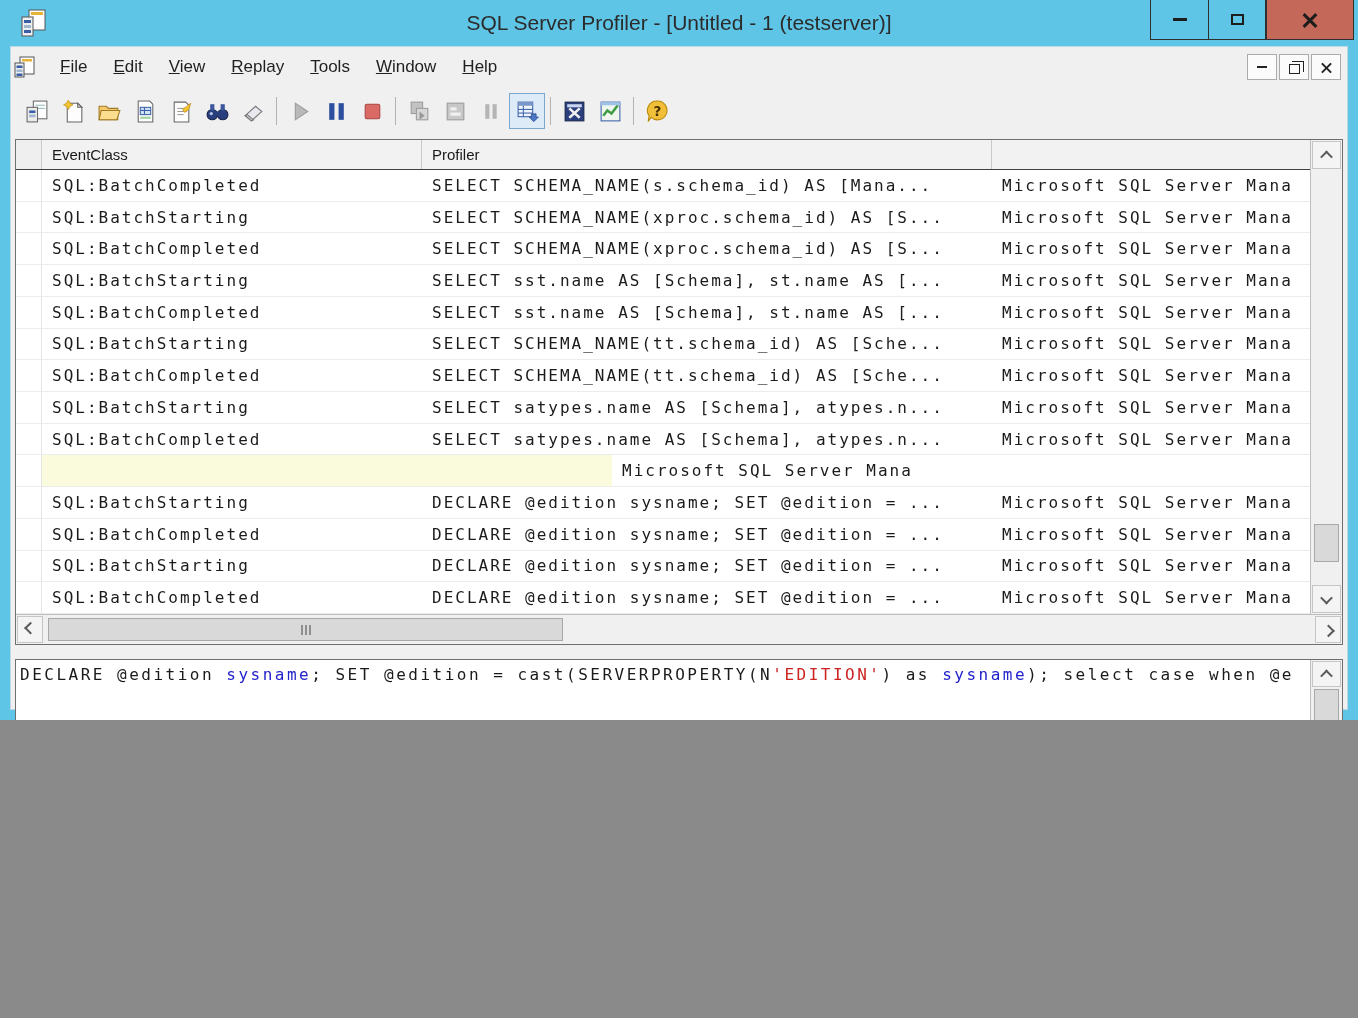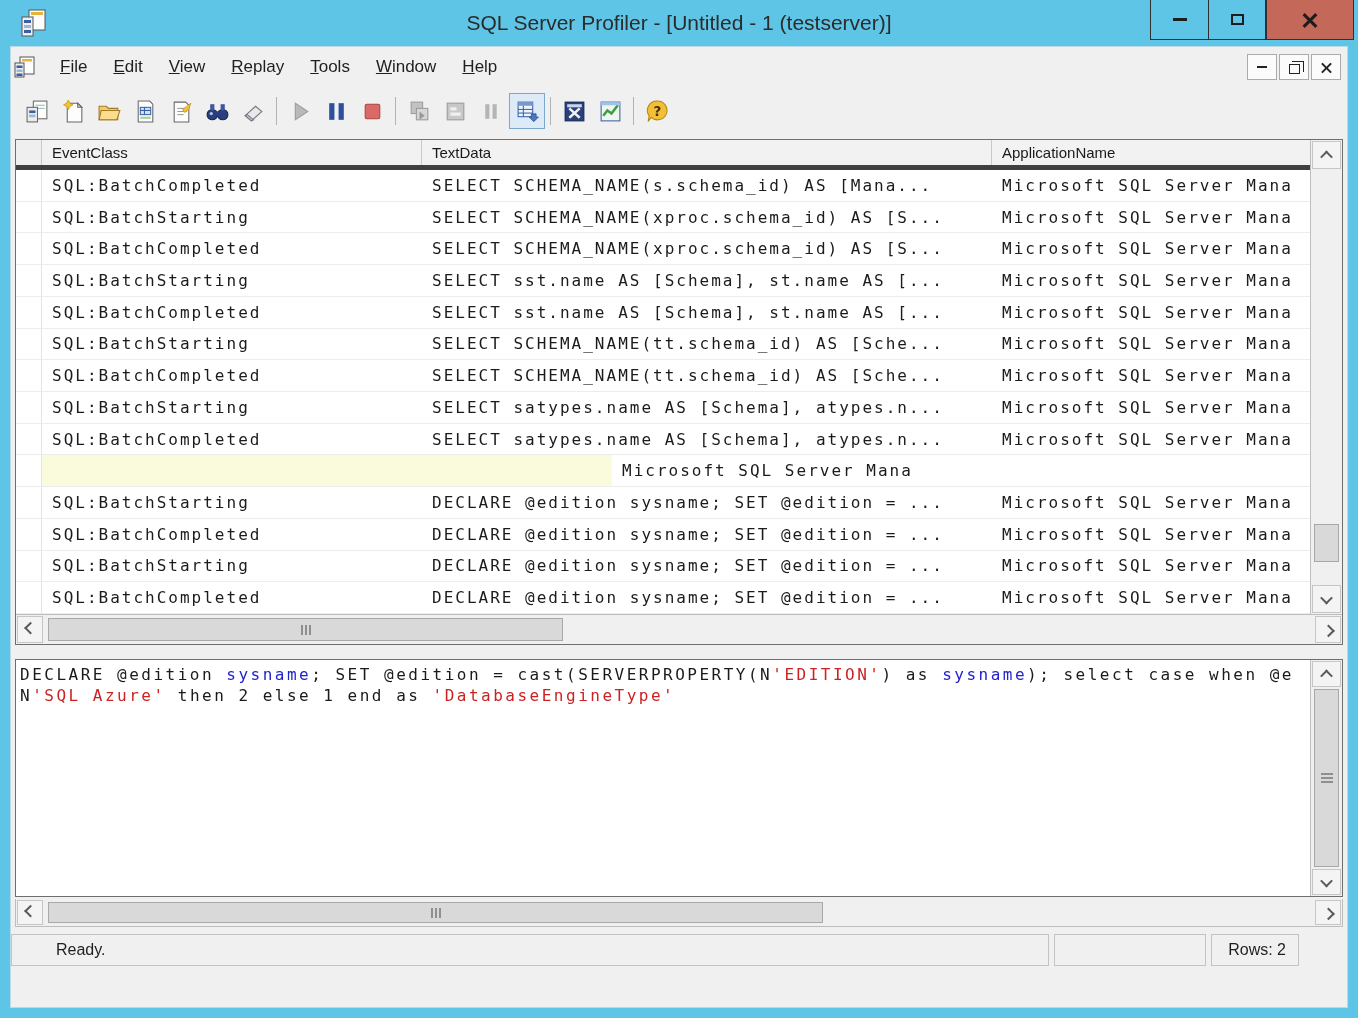--- a/index.html
+++ b/index.html
@@ -1,18 +1,18 @@
 <!DOCTYPE html>
 <html style="--titlebar: #5ec5e6; --closebtn: #c4685a; --hlcell: #fafadc;"><head>
 <meta charset="utf-8">
 <style>
   * { margin:0; padding:0; box-sizing:border-box; }
   html,body { background:#8a8a8a; }
   .window {
-    position:relative; width:1358px; height:1018px;
+    position:relative; width:1358px; height:720px;
     background:var(--titlebar,#5ec5e6);
     font-family:"Liberation Sans",sans-serif;
     overflow:hidden;
   }
   
   .titlebar { position:absolute; left:0; top:0; width:100%; height:46px; display:flex; align-items:center; }
   .title-icon { position:absolute; left:20px; top:8px; width:28px; height:30px; }
   .title-text { width:100%; text-align:center; font-size:21px; color:#2b2b2b; }
   .win-btns { position:absolute; right:4px; top:0; display:flex; height:40px; }
   .win-btn { width:58px; height:40px; display:flex; align-items:center; justify-content:center; border:1px solid #2f2f2f; border-top:none; }
@@ -41,21 +41,21 @@
   
   .toolbar { position:absolute; left:0; top:40px; right:0; height:48px; display:flex; align-items:center; padding-left:8px; background:#f0f0f0; }
   .tbtn { width:36px; height:36px; display:flex; align-items:center; justify-content:center; background:transparent; border:1px solid transparent; }
   .tbtn svg { width:25px; height:25px; }
   .tbtn.pressed { background:#dcebf7; border:1px solid #7aa7cc; }
   .tsep { width:1px; height:28px; background:#b3b3b3; margin:0 5px; }
   
   .grid { position:absolute; left:4px; right:4px; top:92px; height:506px; background:#fff; border:1px solid #6e6e6e; display:flex; flex-direction:column; }
   .grid-main { flex:1; display:flex; min-height:0; }
   .grid-content { flex:1; display:flex; flex-direction:column; min-width:0; }
-  .grid-header { height:30px; display:flex; background:#f2f2f2; border-bottom:5px solid #404040; font-size:15px; color:#1a1a1a; }
+  .grid-header { height:30px; display:flex; background:#f2f2f2; border-bottom:1px solid #404040; font-size:15px; color:#1a1a1a; }
   .gh-cell { display:flex; align-items:center; padding-left:10px; border-right:1px solid #c9c9c9; }
   .gh-sel { width:26px; padding:0; background:#efefef; }
   .col-event { width:380px; } .col-text { width:570px; } .col-app { flex:1; border-right:none; }
   .grid-body { flex:1; display:flex; flex-direction:column; }
   .grid-row { flex:1; display:flex; border-bottom:1px solid #ececec; font-family:"DejaVu Sans Mono",monospace; font-size:16px; letter-spacing:2px; color:#1b1b1b; }
   .gr-cell { display:flex; align-items:center; padding-left:10px; overflow:hidden; white-space:nowrap; }
   .gr-sel { width:26px; padding:0; border-right:1px solid #e4e4e4; }
   .cell-hl { background:var(--hlcell,#fafadc); }
   
   .vscroll { width:32px; background:#f0f0f0; border-left:1px solid #bdbdbd; position:relative; }
@@ -310,22 +310,21 @@
           </span>
         </button>
       </div>
 
     <div class="grid">
       <div class="grid-main">
         <div class="grid-content">
           <div class="grid-header">
             <div class="gh-cell gh-sel"></div>
             <div class="gh-cell col-event">EventClass</div>
-            <div class="gh-cell col-text">TextData</div>
-            <div class="gh-cell col-app">ApplicationName</div>
+            <div class="gh-cell col-text">Profiler</div>
           </div>
           <div class="grid-body" id="grid-body">
               <div class="grid-row">
                 <div class="gr-cell gr-sel"></div>
                 <div class="gr-cell col-event">SQL:BatchCompleted</div>
                 <div class="gr-cell col-text">SELECT SCHEMA_NAME(s.schema_id) AS [Mana...</div>
                 <div class="gr-cell col-app">Microsoft SQL Server Mana</div>
               </div>
               <div class="grid-row">
                 <div class="gr-cell gr-sel"></div>
@@ -429,21 +428,20 @@
           </span>
         <span class="sb-btn sb-right">
             <span class="chev right"></span>
           </span>
       </div>
     </div>
 
     <div class="detail">
       <div class="detail-text" id="detail-text">
           <div><span style="color: rgb(26, 26, 26);">DECLARE @edition </span><span style="color: rgb(35, 35, 204);">sysname</span><span style="color: rgb(26, 26, 26);">; SET @edition = cast(SERVERPROPERTY(N</span><span style="color: rgb(204, 34, 34);">'EDITION'</span><span style="color: rgb(26, 26, 26);">) as </span><span style="color: rgb(35, 35, 204);">sysname</span><span style="color: rgb(26, 26, 26);">); select case when @e</span></div>
-          <div><span style="color: rgb(26, 26, 26);">N</span><span style="color: rgb(204, 34, 34);">'SQL Azure'</span><span style="color: rgb(26, 26, 26);"> then 2 else 1 end as </span><span style="color: rgb(204, 34, 34);">'DatabaseEngineType'</span></div>
         </div>
       <div class="detail-vscroll">
         <span class="sb-btn" style="left:1px; right:1px; top:1px; height:26px;">
             <span class="chev up"></span>
           </span>
         <span class="sb-thumb" style="left:3px; right:3px; top:29px; bottom:29px;">
             <span class="grip-h">
               <i></i>
               <i></i>
               <i></i>

